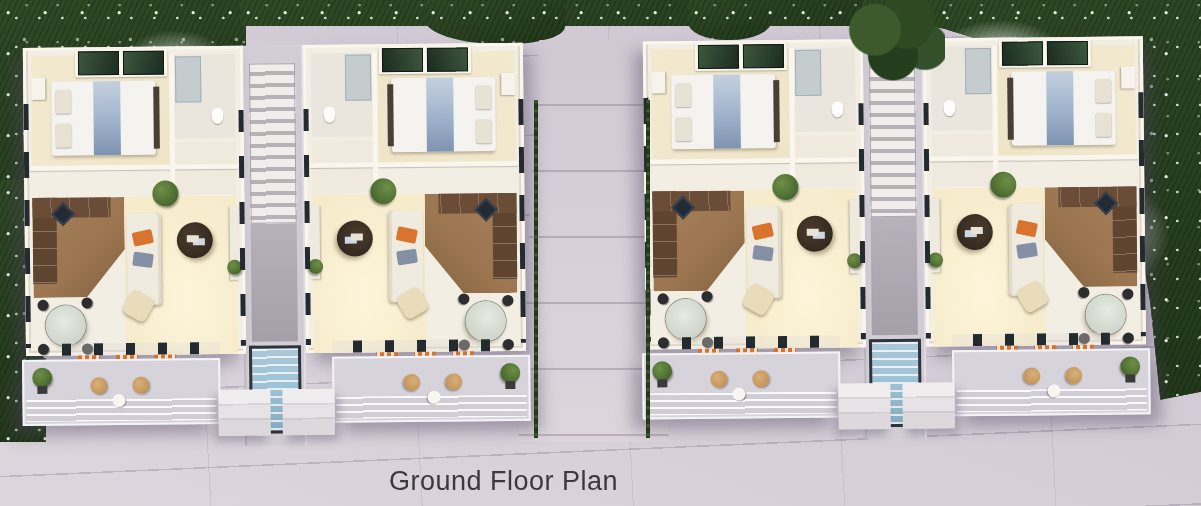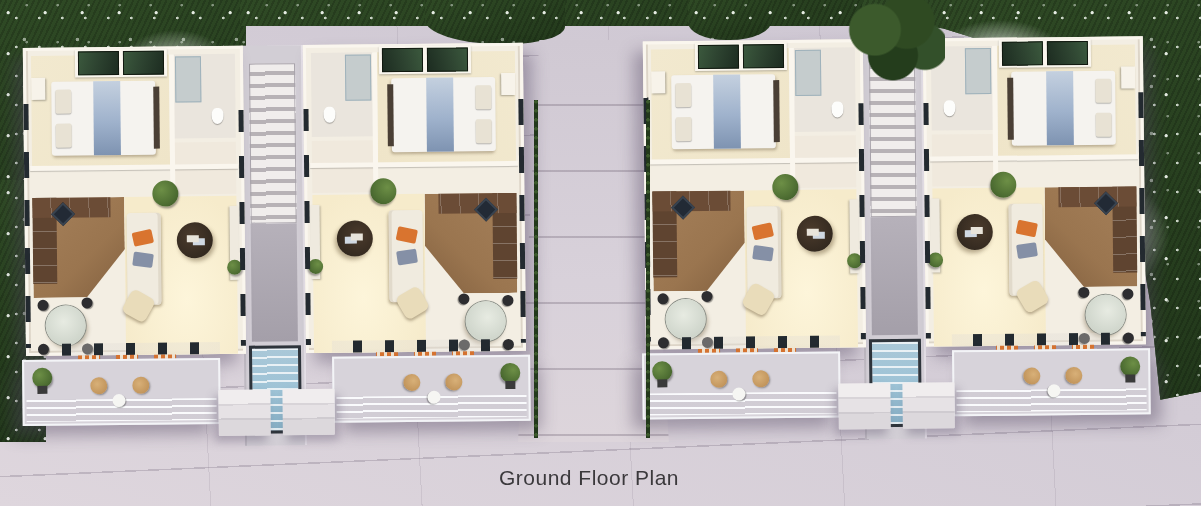--- a/index.html
+++ b/index.html
@@ -149,22 +149,22 @@
     background:
       repeating-linear-gradient(180deg,rgba(255,255,255,.75) 0 2px,transparent 2px 8px),
       linear-gradient(180deg,#aac8d8,var(--skylight) 50%,#86aec4);}
   .tree{position:absolute;left:845px;top:0;width:100px;height:85px;z-index:4;
     background:
       radial-gradient(circle at 30% 35%,#3c5a2c 0 28%,transparent 30%),
       radial-gradient(circle at 62% 25%,#2f4a22 0 30%,transparent 32%),
       radial-gradient(circle at 48% 65%,#243d1c 0 32%,transparent 34%),
       radial-gradient(circle at 80% 55%,#33502a 0 24%,transparent 26%);}
   
-  .caption{position:absolute;left:389px;top:466px;width:400px;z-index:6;text-align:center;
-    font-size:21px;font-weight:400;letter-spacing:.5px;color:var(--caption);}
+  .caption{position:absolute;left:389px;top:466px;width:400px;z-index:6;text-align:left;
+    font-size:27px;font-weight:400;letter-spacing:.5px;color:var(--caption);}
 </style>
 </head>
 <body>
 
 <div class="scene">
   <div class="grass grass-top-left"></div>
   <div class="grass grass-left-strip"></div>
   <div class="grass grass-top-strip"></div>
   <div class="grass grass-clump-1"></div>
   <div class="grass grass-clump-2"></div>

